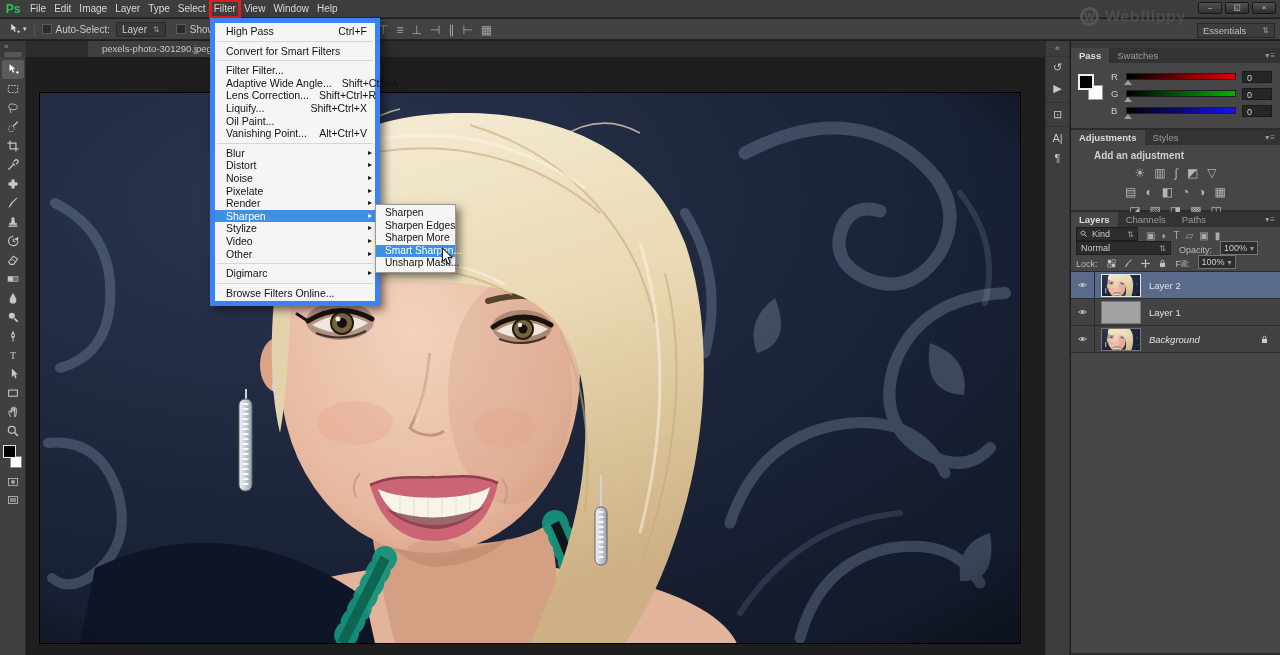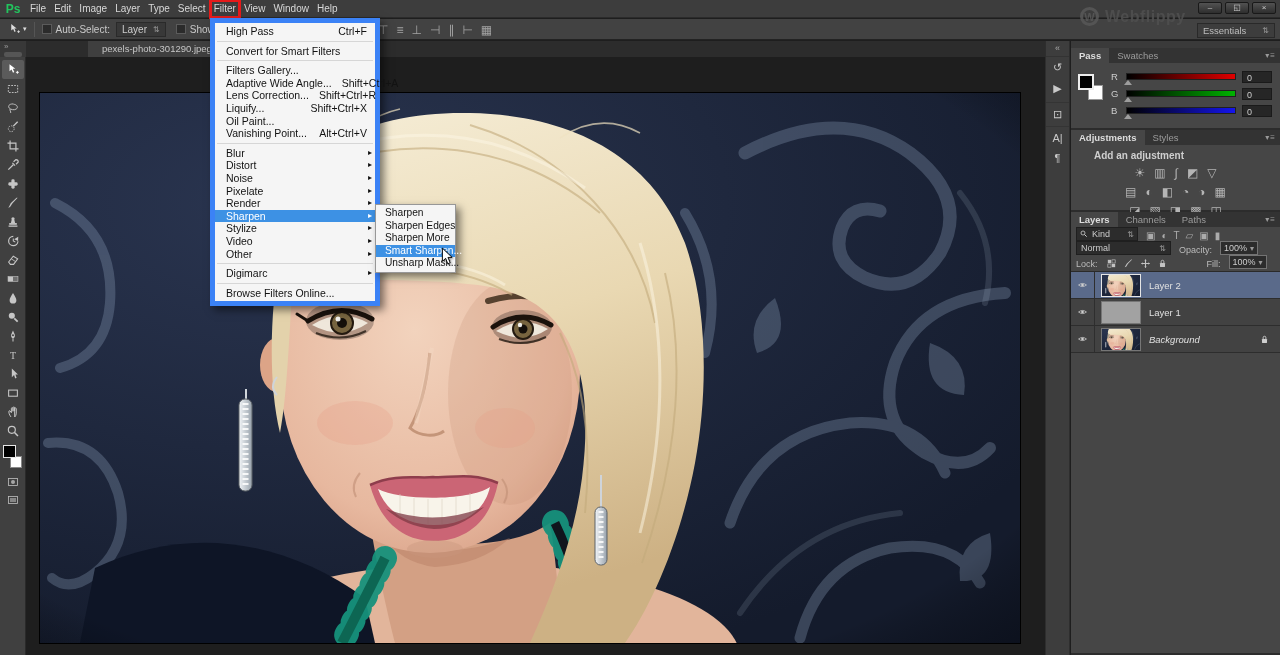--- a/index.html
+++ b/index.html
@@ -738,21 +738,21 @@
             <svg viewBox="0 0 24 24">
               <use href="#i-brush"></use>
             </svg>
             <svg viewBox="0 0 24 24">
               <use href="#i-cross4"></use>
             </svg>
             <svg viewBox="0 0 24 24">
               <use href="#i-lock"></use>
             </svg>
           </div>
-        <span class="small-label" style="margin-left:31px">Fill:</span>
+        <span class="small-label" style="margin-left:0">Fill:</span>
         <div class="val-box">
           <span>100%</span>
           <span class="stepper">▾</span>
         </div>
       </div>
 
       <div class="layer-list">
 
           <div class="lrow selected">
             <div class="eye-cell">
@@ -807,21 +807,21 @@
           <span class="mi-arrow"></span>
         </div>
 
         <div class="mi sep-after">
           <span class="mi-label">Convert for Smart Filters</span>
           <span class="mi-shortcut"></span>
           <span class="mi-arrow"></span>
         </div>
 
         <div class="mi">
-          <span class="mi-label">Filters Gallery...</span>
+          <span class="mi-label">Filter Filter...</span>
           <span class="mi-shortcut"></span>
           <span class="mi-arrow"></span>
         </div>
 
         <div class="mi">
           <span class="mi-label">Adaptive Wide Angle...</span>
           <span class="mi-shortcut">Shift+Ctrl+A</span>
           <span class="mi-arrow"></span>
         </div>
 

